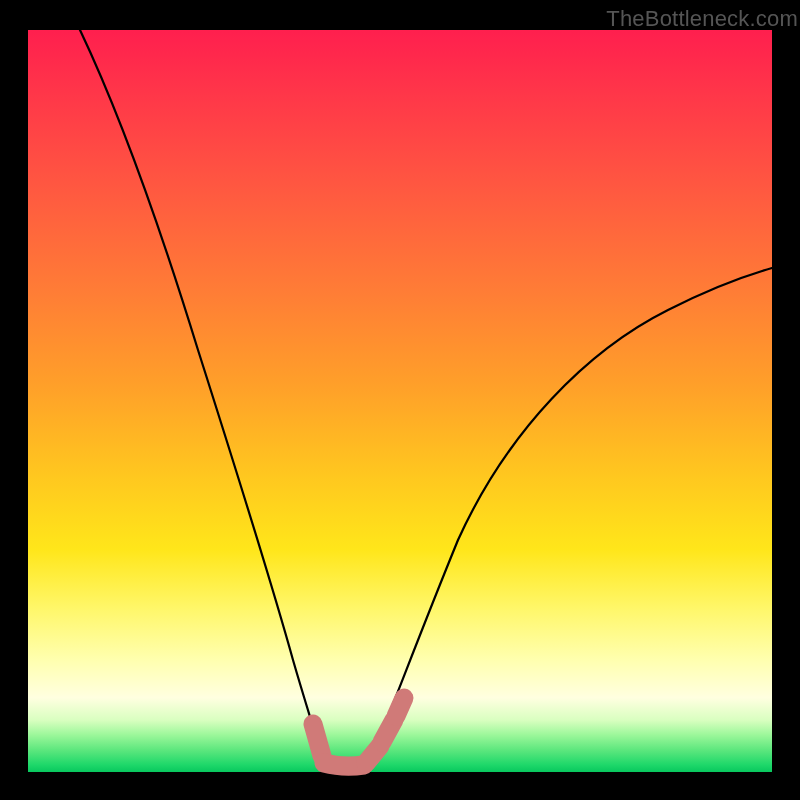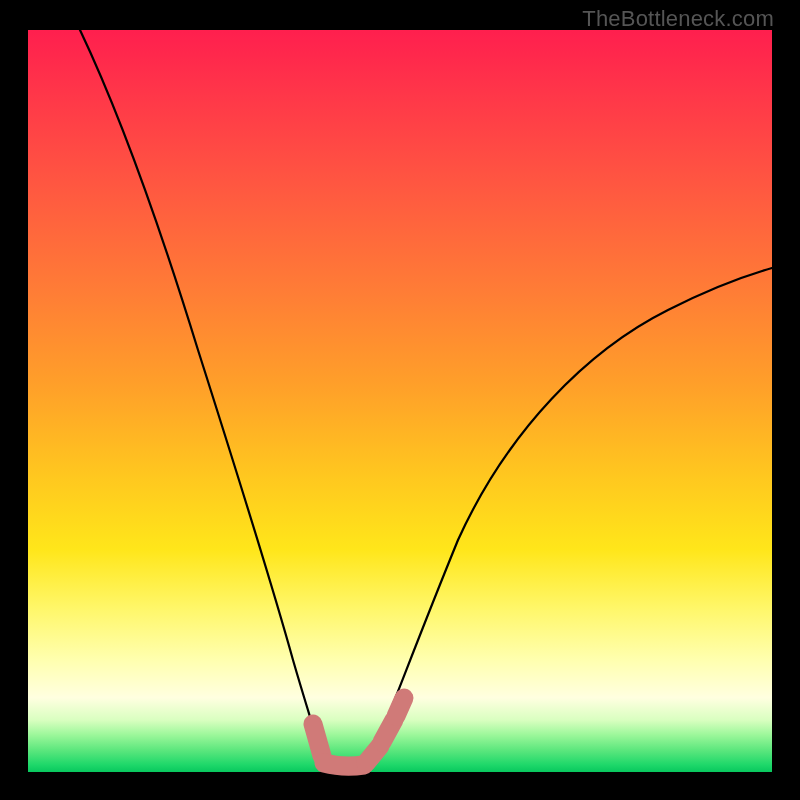--- a/index.html
+++ b/index.html
@@ -13,21 +13,21 @@
   }
   .stage {
     position: relative;
     width: 800px;
     height: 800px;
     background: #000;
   }
   .watermark {
     position: absolute;
     top: 6px;
-    right: 26px;
+    right: 2px;
     color: #555;
     font-size: 22px;
     font-weight: 400;
     letter-spacing: 0.2px;
     z-index: 10;
     pointer-events: none;
   }
   .plot-frame {
     position: absolute;
     left: 28px;

